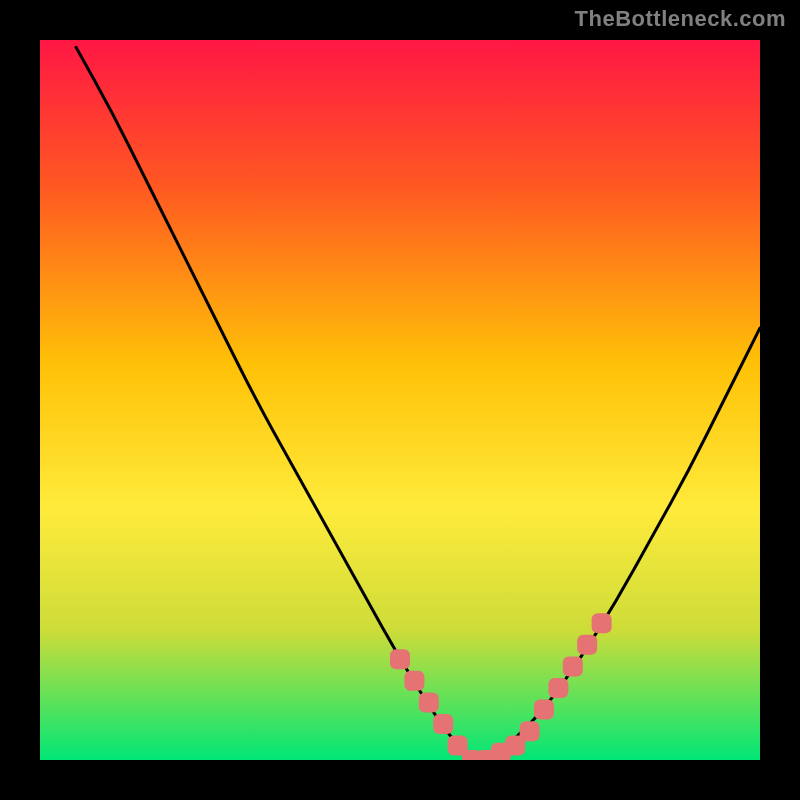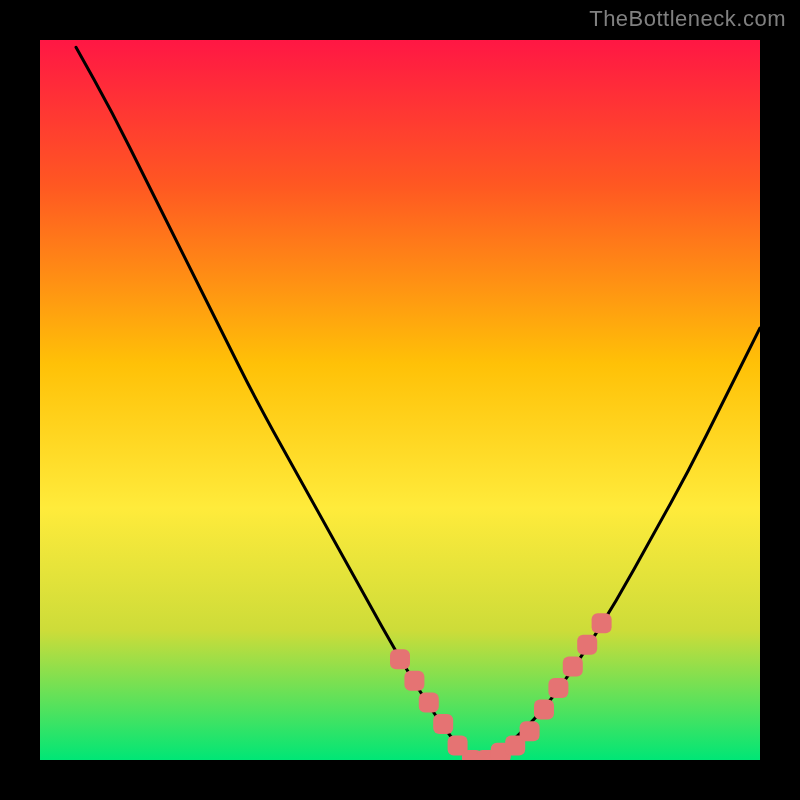--- a/index.html
+++ b/index.html
@@ -10,21 +10,21 @@
     height: 800px;
     background: #000;
     font-family: Arial, Helvetica, sans-serif;
   }
   .watermark {
     position: absolute;
     top: 6px;
     right: 14px;
     color: #808080;
     font-size: 22px;
-    font-weight: normal;
+    font-weight: bold;
     letter-spacing: 0.5px;
     z-index: 20;
   }
   .plot-wrap {
     position: absolute;
     left: 40px;
     top: 40px;
     width: 720px;
     height: 720px;
     background: #000;

